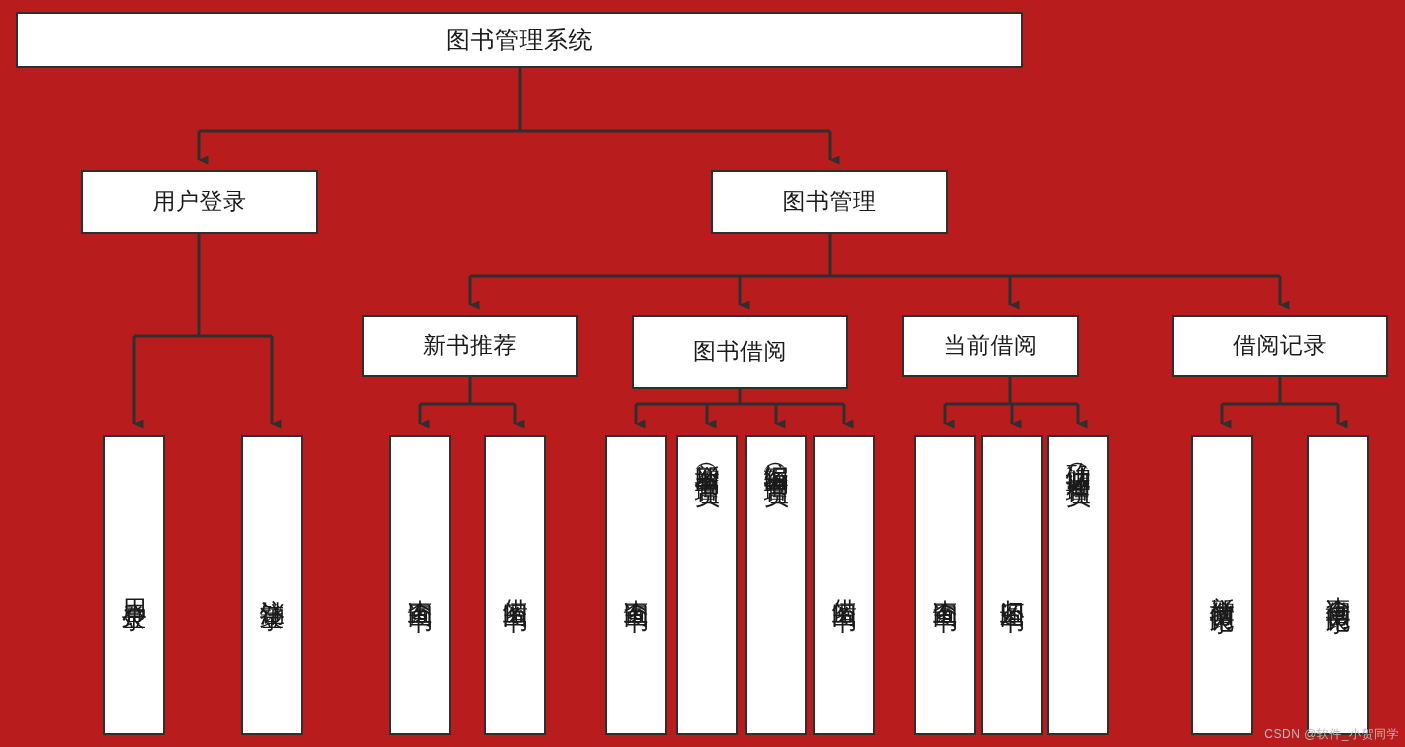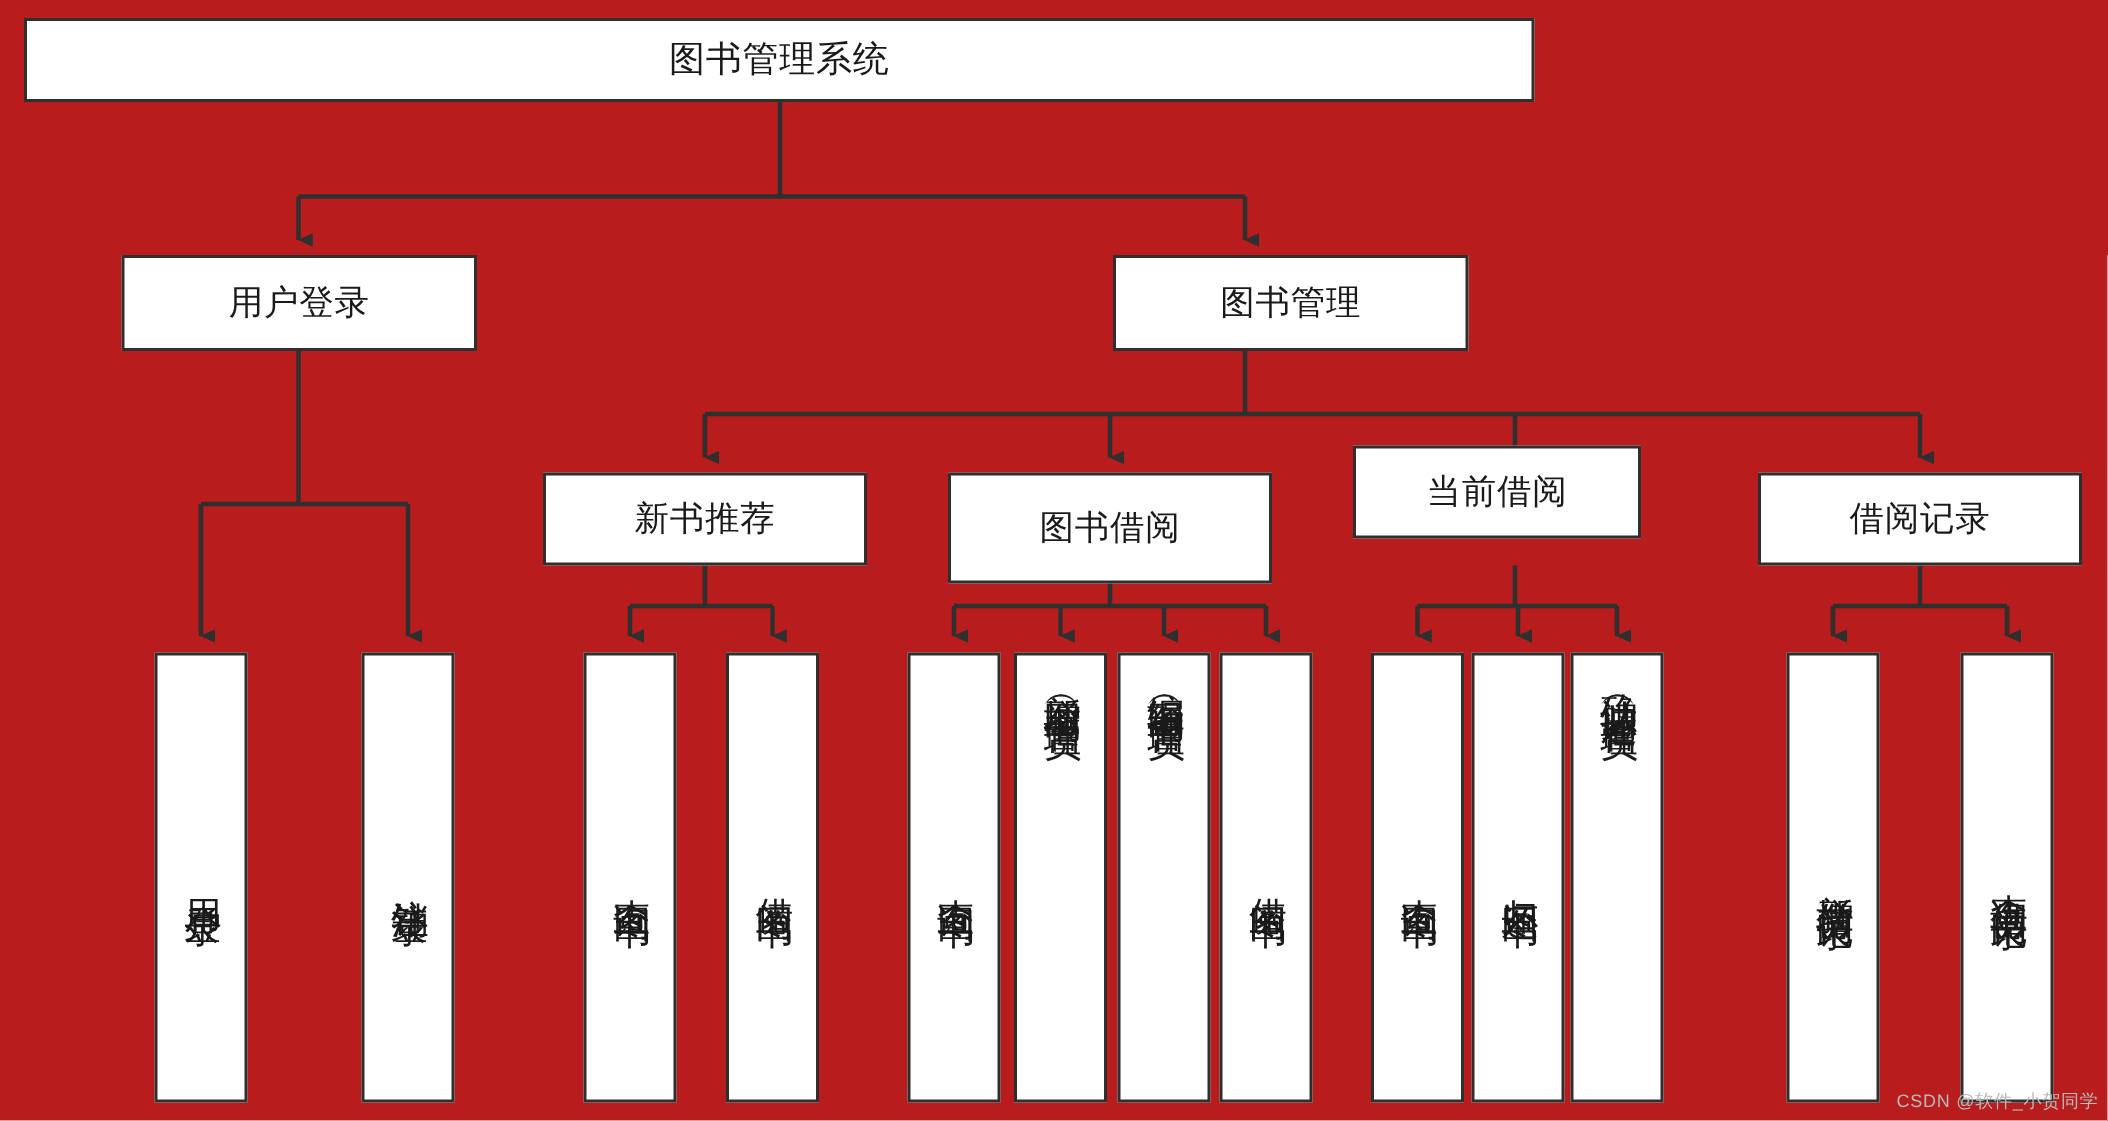--- a/index.html
+++ b/index.html
@@ -132,31 +132,31 @@
     </g>
   </svg>
 
   <div class="node horiz root" style="left:16px; top:12px; width:1007px; height:56px;">
     <span class="lbl">图书管理系统</span>
   </div>
 
   <div class="node horiz" style="left:81px; top:170px; width:237px; height:64px;">
     <span class="lbl">用户登录</span>
   </div>
-  <div class="node horiz" style="left:711px; top:170px; width:237px; height:64px;margin-left:31px;">
+  <div class="node horiz" style="left:711px; top:170px; width:237px; height:64px;">
     <span class="lbl">图书管理</span>
   </div>
 
   <div class="node horiz" style="left:362px; top:315px; width:216px; height:62px;">
     <span class="lbl">新书推荐</span>
   </div>
   <div class="node horiz" style="left:632px; top:315px; width:216px; height:74px;">
     <span class="lbl">图书借阅</span>
   </div>
-  <div class="node horiz" style="left:902px; top:297px; width:192px; height:62px;">
+  <div class="node horiz" style="left:902px; top:315px; width:177px; height:62px;">
     <span class="lbl">当前借阅</span>
   </div>
   <div class="node horiz" style="left:1172px; top:315px; width:216px; height:62px;">
     <span class="lbl">借阅记录</span>
   </div>
 
   <div class="node vert centered" style="left:103px; top:435px; width:62px; height:300px;">
     <span class="lbl">用户登录</span>
   </div>
   <div class="node vert centered" style="left:241px; top:435px; width:62px; height:300px;">

